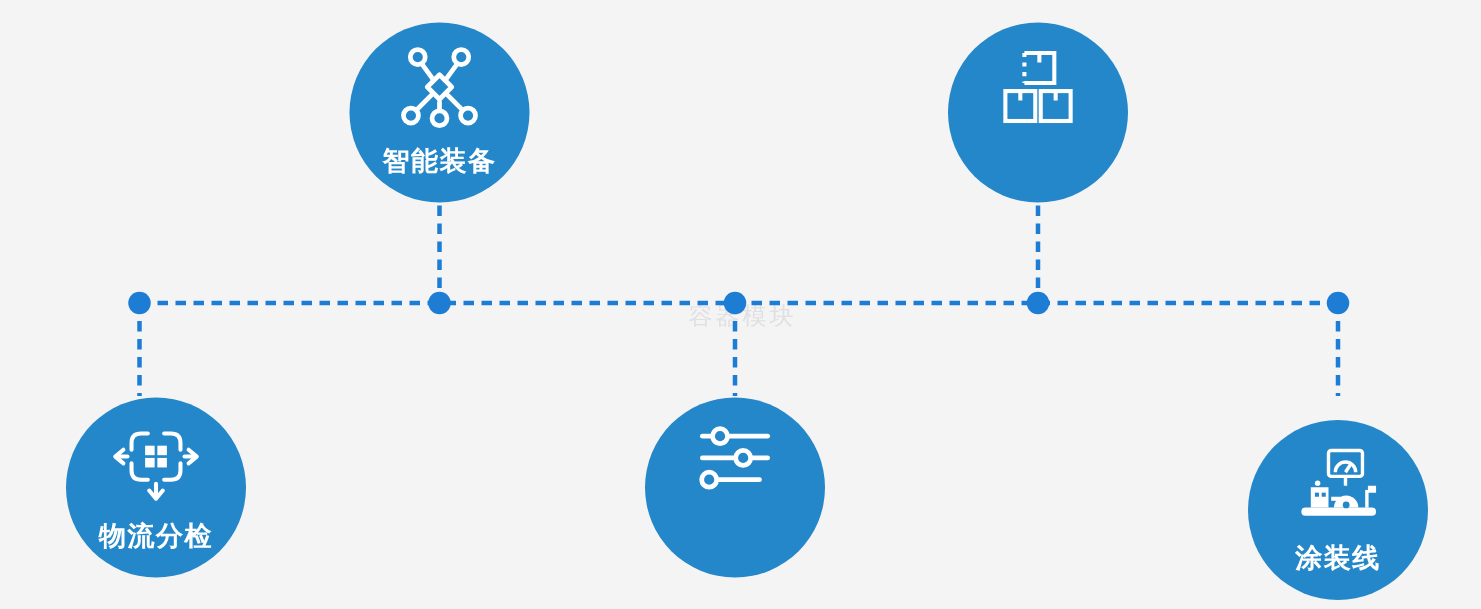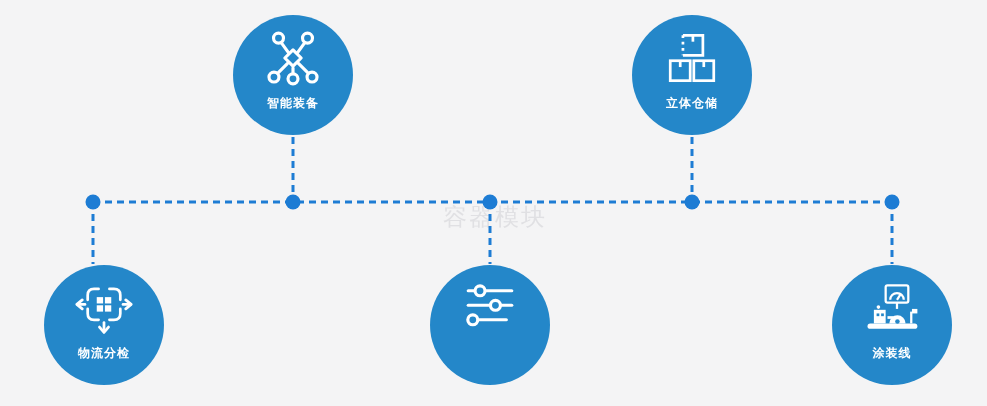--- a/index.html
+++ b/index.html
@@ -8,21 +8,21 @@
     position:relative;
     width:987px; height:406px;
     background:#f4f4f5;
     overflow:hidden;
     font-family:"DejaVu Sans","Liberation Sans",sans-serif;
   }
   .watermark {
     position:absolute;
     left:425px; top:201px; width:140px;
     text-align:center;
-    font-size:24px;
+    font-size:16px;
     color:#e0e0e3;
     letter-spacing:2px;
     user-select:none;
     z-index:1;
   }
   .connectors { position:absolute; left:0; top:0; z-index:2; }
   .node {
     position:absolute;
     width:120px; height:120px;
     border-radius:50%;
@@ -34,21 +34,21 @@
     left:50%; top:14px;
     transform:translateX(-50%);
     width:58px; height:58px;
   }
   .node .icon svg { width:100%; height:100%; display:block; }
   .node .label {
     position:absolute;
     left:0; top:80px; width:100%;
     text-align:center;
     color:#ffffff;
-    font-size:12px;
+    font-size:18px;
     font-weight:bold;
     letter-spacing:1px;
     white-space:nowrap;
   }
 </style>
 </head>
 <body>
 
 <div class="canvas">
 
@@ -100,21 +100,20 @@
           <path d="M22 7 H44 V29 H22"></path>
           <path d="M22 7 V29" stroke-dasharray="3 4"></path>
           <path d="M33 7 V14"></path>
           <rect x="8" y="35" width="22" height="22"></rect>
           <path d="M19 35 V42"></path>
           <rect x="34" y="35" width="22" height="22"></rect>
           <path d="M45 35 V42"></path>
         </g>
       </svg>
     </span>
-    <span class="label">立体仓储</span>
   </div>
 
   <div class="node" style="left:44px; top:265px;">
     <span class="icon">
       <svg viewBox="0 0 64 64">
         <g fill="none" stroke="#ffffff" stroke-width="3" stroke-linecap="round" stroke-linejoin="round">
           <path d="M14 23 V18 Q14 11 21 11 H26"></path>
           <path d="M38 11 H43 Q50 11 50 18 V23"></path>
           <path d="M50 33 V38 Q50 45 43 45 H38"></path>
           <path d="M26 45 H21 Q14 45 14 38 V33"></path>
@@ -144,21 +143,21 @@
           <path d="M8 29 H56" fill="none"></path>
           <path d="M9 45 H50" fill="none"></path>
           <circle cx="21" cy="13" r="5.5" fill="#2487c9"></circle>
           <circle cx="38" cy="29" r="5.5" fill="#2487c9"></circle>
           <circle cx="13" cy="45" r="5.5" fill="#2487c9"></circle>
         </g>
       </svg>
     </span>
   </div>
 
-  <div class="node" style="left:832px; top:265px;">
+  <div class="node" style="left:832px; top:280px;">
     <span class="icon">
       <svg viewBox="0 0 64 64">
         <g fill="none" stroke="#ffffff" stroke-width="2.5">
           <rect x="25" y="7" width="25" height="19" rx="2"></rect>
           <path d="M30 23 a7.5 7.5 0 0 1 15 0"></path>
           <path d="M37.5 23 L42 16"></path>
           <path d="M37.5 26 V33"></path>
         </g>
         <g fill="#ffffff">
           <path d="M12 34 H25 V49 H12 Z"></path>

